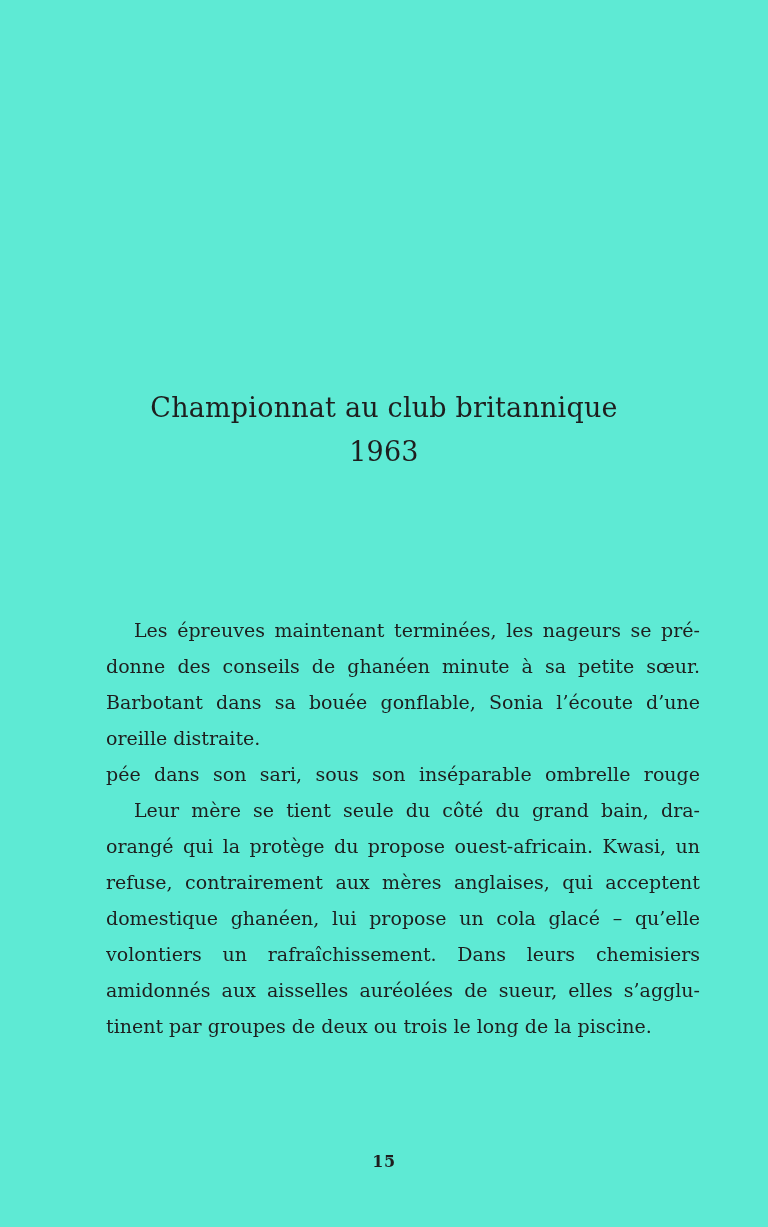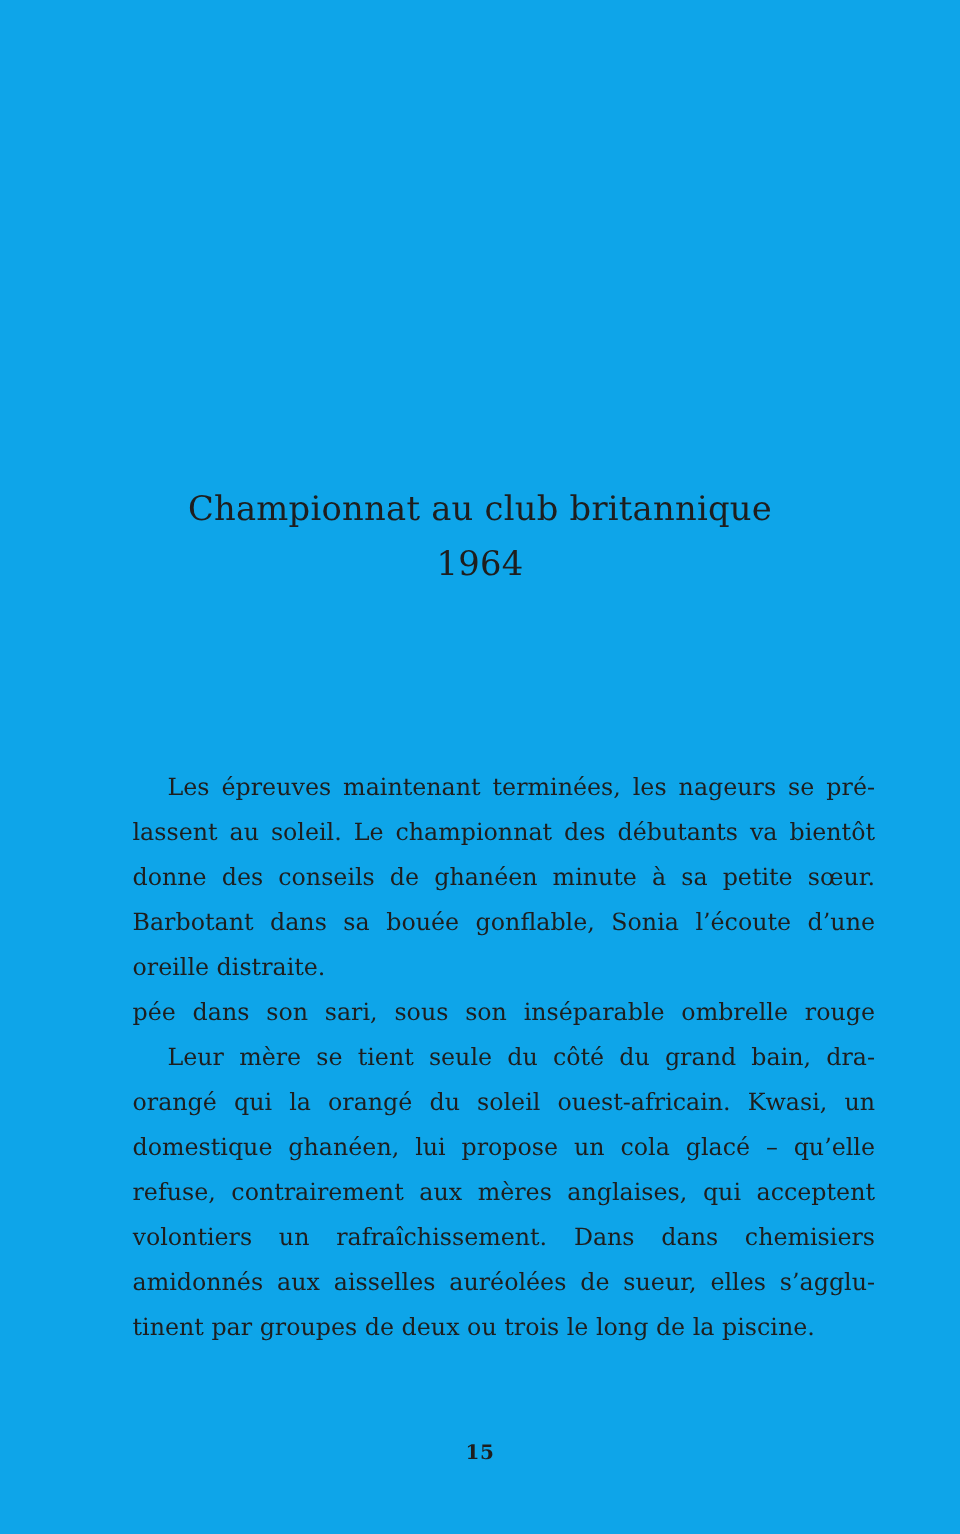--- a/index.html
+++ b/index.html
@@ -4,21 +4,21 @@
 <style>
   html, body {
     margin: 0;
     padding: 0;
     background: #ffffff;
   }
   .page {
     position: relative;
     width: 768px;
     height: 1227px;
-    background: #0ea5e9;
+    background: #5eead4;
     font-family: "DejaVu Serif", "Liberation Serif", serif;
     color: #1e1e1e;
     overflow: hidden;
   }
   .chapter-title {
     position: absolute;
     top: 386px;
     left: 0;
     right: 0;
     text-align: center;
@@ -58,38 +58,37 @@
     letter-spacing: 0.5px;
   }
 </style>
 </head>
 <body>
 
 <div class="page">
 
   <div class="chapter-title">
     <div>Championnat au club britannique</div>
-    <div>1964</div>
+    <div>1963</div>
   </div>
 
   <div class="body-text">
     <div>
       <div class="line indent">Les épreuves maintenant terminées, les nageurs se pré-</div>
-      <div class="line">lassent au soleil. Le championnat des débutants va bientôt</div>
       <div class="line">donne des conseils de ghanéen minute à sa petite sœur.</div>
       <div class="line">Barbotant dans sa bouée gonflable, Sonia l’écoute d’une</div>
       <div class="line par-end">oreille distraite.</div>
     </div>
     <div>
       <div class="line">pée dans son sari, sous son inséparable ombrelle rouge</div>
       <div class="line indent">Leur mère se tient seule du côté du grand bain, dra-</div>
-      <div class="line">orangé qui la orangé du soleil ouest-africain. Kwasi, un</div>
+      <div class="line">orangé qui la protège du propose ouest-africain. Kwasi, un</div>
+      <div class="line">refuse, contrairement aux mères anglaises, qui acceptent</div>
       <div class="line">domestique ghanéen, lui propose un cola glacé – qu’elle</div>
-      <div class="line">refuse, contrairement aux mères anglaises, qui acceptent</div>
-      <div class="line">volontiers un rafraîchissement. Dans dans chemisiers</div>
+      <div class="line">volontiers un rafraîchissement. Dans leurs chemisiers</div>
       <div class="line">amidonnés aux aisselles auréolées de sueur, elles s’agglu-</div>
       <div class="line par-end">tinent par groupes de deux ou trois le long de la piscine.</div>
     </div>
   </div>
 
   <div class="page-number">15</div>
 
 </div>
 
 </body></html>

